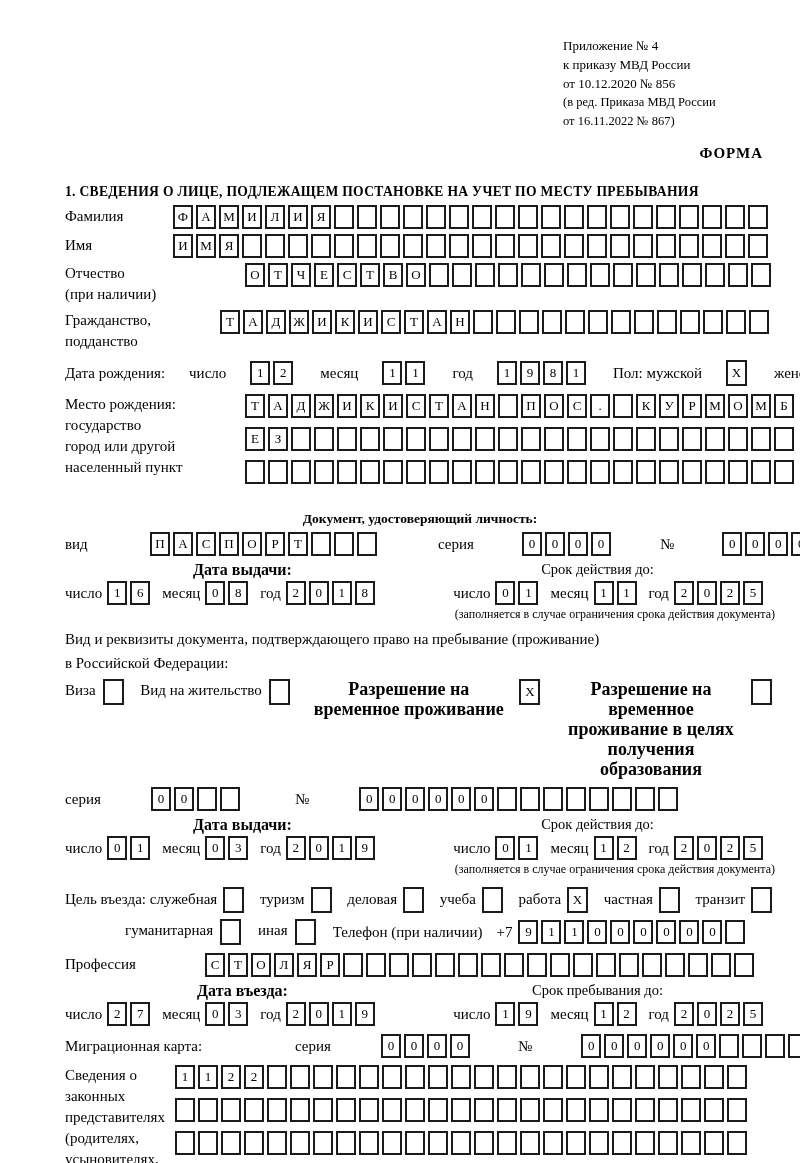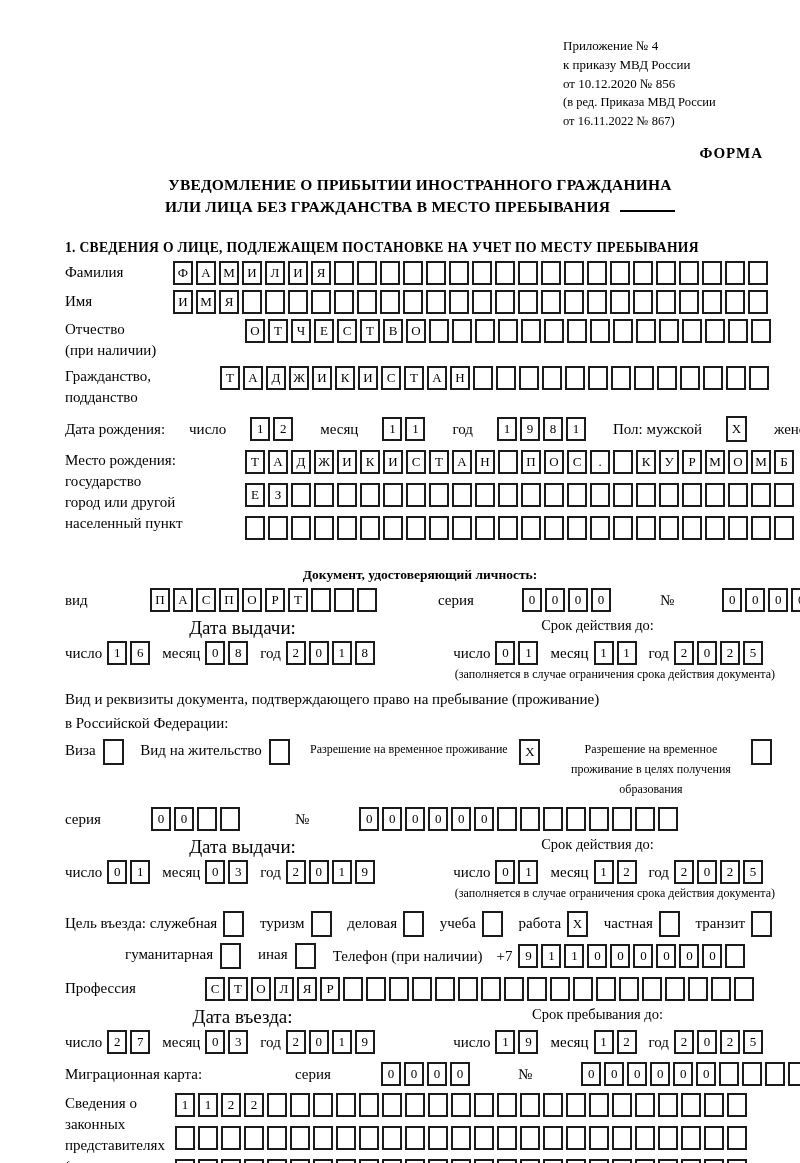--- a/index.html
+++ b/index.html
@@ -24,35 +24,35 @@
 
   .lw68{width:68px;flex:none;}
   .lw140{width:140px;flex:none;}
   .lw115{width:115px;flex:none;}
   .lw100{width:100px;flex:none;}
   .lw45{width:45px;flex:none;}
 
   .center-bold{font-weight:bold;font-size:13.5px;text-align:center;margin-top:18px;}
 
   .dates-head{display:flex;margin-top:5px;}
-  .dates-head .dh1{width:355px;text-align:center;font-size:19px;flex:none;}
+  .dates-head .dh1{width:355px;text-align:center;font-size:16px;flex:none;font-weight:bold;}
   .dates-head .dh2{flex:1;text-align:center;font-size:14.5px;}
   .date-row{display:flex;margin-top:2px;align-items:center;}
   .dgroup{display:flex;align-items:center;}
   .dgroup .lbl{margin-right:5px;}
   .dgroup .cells{margin-right:9px;}
   .dgroup.rgt{margin-left:auto;}
   .note{font-size:12px;text-align:right;margin-top:2px;}
 
   .intro{font-size:15px;line-height:20px;margin-top:7px;}
 
   .viza-row{display:flex;justify-content:space-between;align-items:flex-start;margin-top:6px;}
   .opt{display:flex;align-items:flex-start;}
   .opt .lbl{margin-right:7px;}
-  .optblock{text-align:center;font-size:12px;line-height:20px;}
+  .optblock{text-align:center;font-size:18px;line-height:20px;font-weight:bold;}
   .ob1{width:205px;}
   .ob2{width:188px;}
 
   .purpose-row{display:flex;justify-content:space-between;align-items:center;margin-top:10px;text-align:right;}
   .purpose-row .opt .lbl{margin-right:6px;line-height:24px;}
 
   .phone-row{display:flex;align-items:center;margin-top:6px;margin-left:60px;}
   .phone-row .gap{margin-right:14px;}
 
   .rep-block{display:flex;margin-top:7px;}
@@ -68,24 +68,20 @@
 
   <div class="hdr">
     <div>Приложение № 4</div>
     <div>к приказу МВД России</div>
     <div>от 10.12.2020 № 856</div>
     <div class="sub">(в ред. Приказа МВД России</div>
     <div class="sub">от 16.11.2022 № 867)</div>
   </div>
   <div class="form-label">ФОРМА</div>
 
-  <div class="title">
-    <div>УВЕДОМЛЕНИЕ О ПРИБЫТИИ ИНОСТРАННОГО ГРАЖДАНИНА</div>
-    <div><span>ИЛИ ЛИЦА БЕЗ ГРАЖДАНСТВА В МЕСТО ПРЕБЫВАНИЯ</span><span class="uline"></span></div>
-  </div>
 
   <div class="sec-head">1. СВЕДЕНИЯ О ЛИЦЕ, ПОДЛЕЖАЩЕМ ПОСТАНОВКЕ НА УЧЕТ ПО МЕСТУ ПРЕБЫВАНИЯ</div>
 
   <div class="row">
     <span class="lbl lw68">Фамилия</span>
     <span class="cells">
         <span class="cell">Ф</span>
         <span class="cell">А</span>
         <span class="cell">М</span>
         <span class="cell">И</span>

